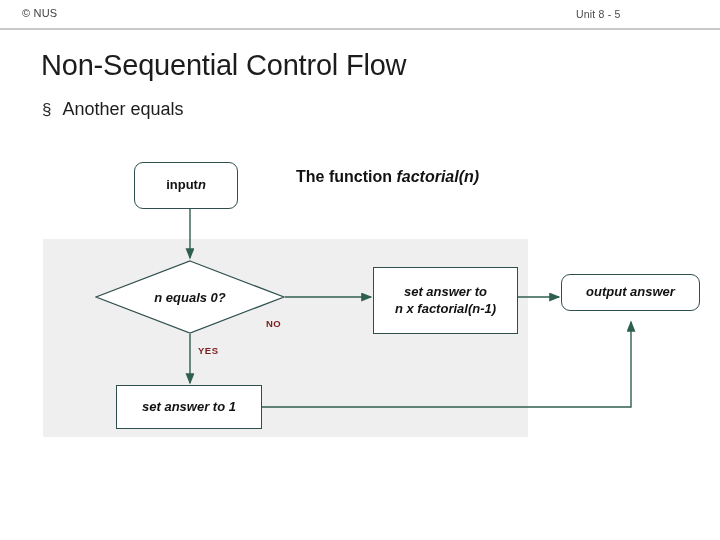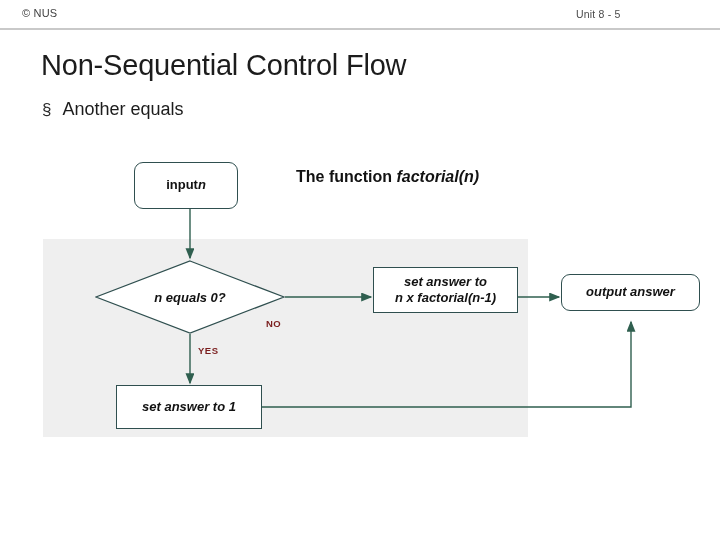--- a/index.html
+++ b/index.html
@@ -118,21 +118,21 @@
   #node-input {
     left: 94px;
     top: 12px;
     width: 104px;
     height: 47px;
   }
   #node-set-answer {
     left: 333px;
     top: 117px;
     width: 145px;
-    height: 46px;
+    height: 67px;
     font-size: 13px;
   }
   #node-output {
     left: 521px;
     top: 124px;
     width: 139px;
     height: 37px;
   }
   #node-set-answer-1 {
     left: 76px;

